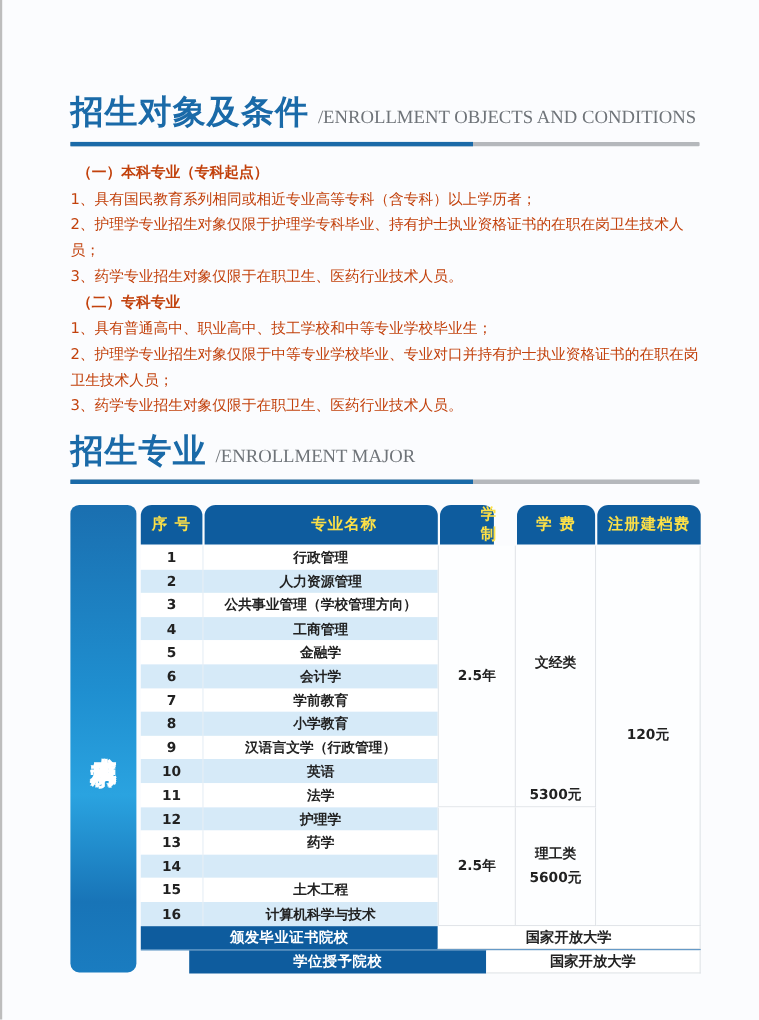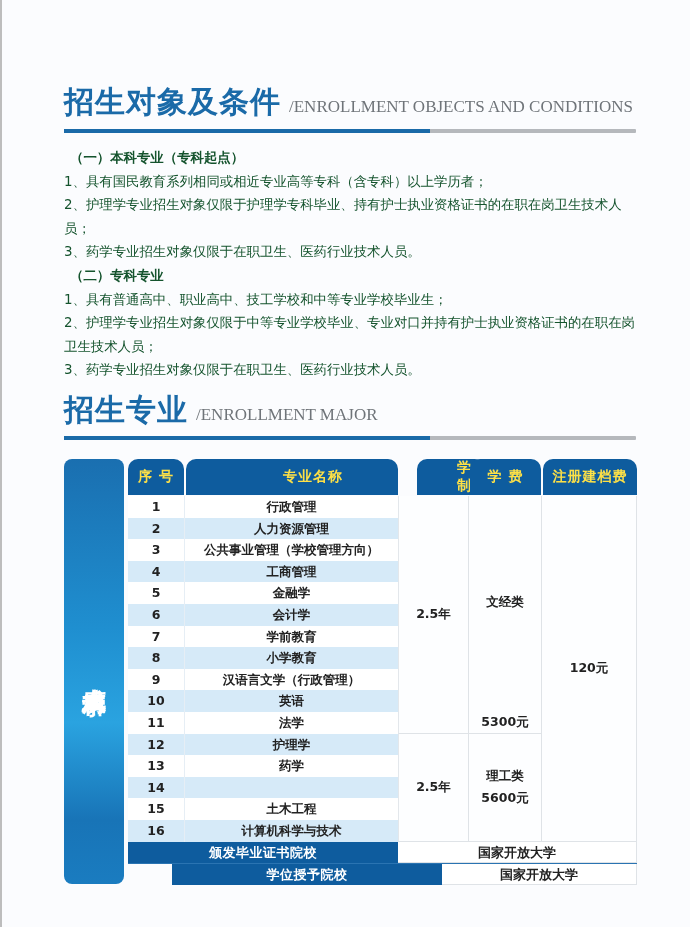--- a/index.html
+++ b/index.html
@@ -6,21 +6,21 @@
   html, body { width: 690px; height: 927px; background: #fbfcfe; overflow: hidden; }
   body { position: relative; font-family: "DejaVu Sans", "Liberation Sans", sans-serif; color: #222; }
   .left-edge { position: absolute; left: 0; top: 0; width: 2px; height: 927px; background: #bdbdbd; }
 
   .section-head { position: absolute; left: 64px; width: 572px; }
   .section-head .zh { font-size: 30px; font-weight: bold; color: #1a6aa8; letter-spacing: 1px; display: inline-block; vertical-align: baseline; }
   .section-head .en { font-family: "Liberation Serif", "DejaVu Serif", serif; font-size: 17px; color: #6f7479; display: inline-block; vertical-align: baseline; margin-left: 8px; text-align: right; }
   .rule { position: absolute; left: 64px; width: 572px; height: 4px; background: #b5b8bc; border-radius: 1px; }
   .rule .blue { position: absolute; left: 0; top: 0; height: 4px; width: 366px; background: #1a6aa8; }
 
-  .body-text { position: absolute; left: 64px; width: 575px; font-size: 13.4px; line-height: 23.6px; color: #14532d; }
+  .body-text { position: absolute; left: 64px; width: 575px; font-size: 13.4px; line-height: 23.6px; color: #c2410c; }
   .body-text .subhead { font-weight: bold; padding-left: 6px; }
 
   
   .side-label { position: absolute; left: 64px; top: 459px; width: 60px; height: 425px; border-radius: 8px;
     background: linear-gradient(180deg, #1a6fb0 0%, #1f8fd0 40%, #2aa3e0 62%, #1874b7 85%, #1a7cc0 100%);
     display: flex; align-items: center; justify-content: center; }
   .side-label span { color: #fff; font-weight: bold; font-size: 24px; line-height: 36px; writing-mode: vertical-rl; text-orientation: upright; letter-spacing: 1px; }
 
   .tbl { position: absolute; left: 128px; top: 459px; width: 509px; }
   .thead { position: relative; height: 36px; }
@@ -71,21 +71,21 @@
   </div>
 
 <div class="side-label">
   <span>成人本科学历</span>
 </div>
 
 <div class="tbl">
   <div class="thead">
     <div class="th" style="left:0;width:56px;">序 号</div>
     <div class="th" style="left:58px;width:212px;padding-left:42px;">专业名称</div>
-    <div class="th" style="left:289px;width:68px;padding-left:40px;">学 制</div>
+    <div class="th" style="left:272px;width:49px;padding-left:40px;">学 制</div>
     <div class="th" style="left:342px;width:71px;">学 费</div>
     <div class="th" style="left:415px;width:94px;">注册建档费</div>
   </div>
 
   <div class="rows">
     <div class="row odd">
         <div class="no">1</div>
         <div class="name">行政管理</div>
       </div>
     <div class="row even">

